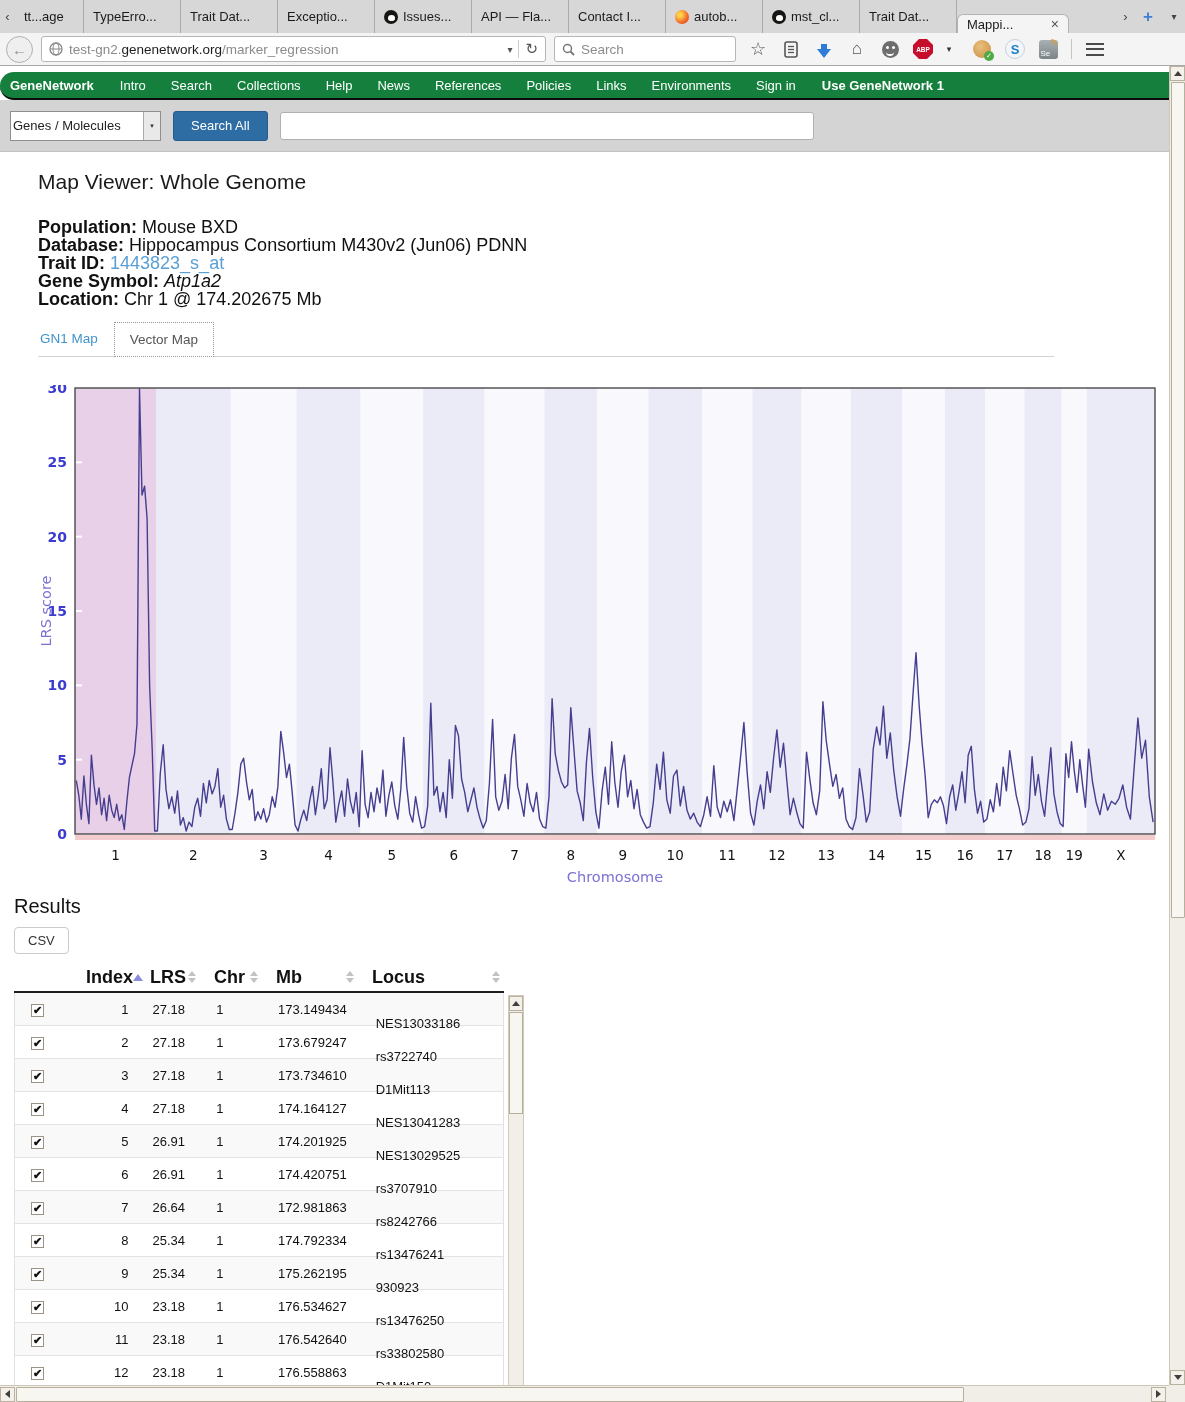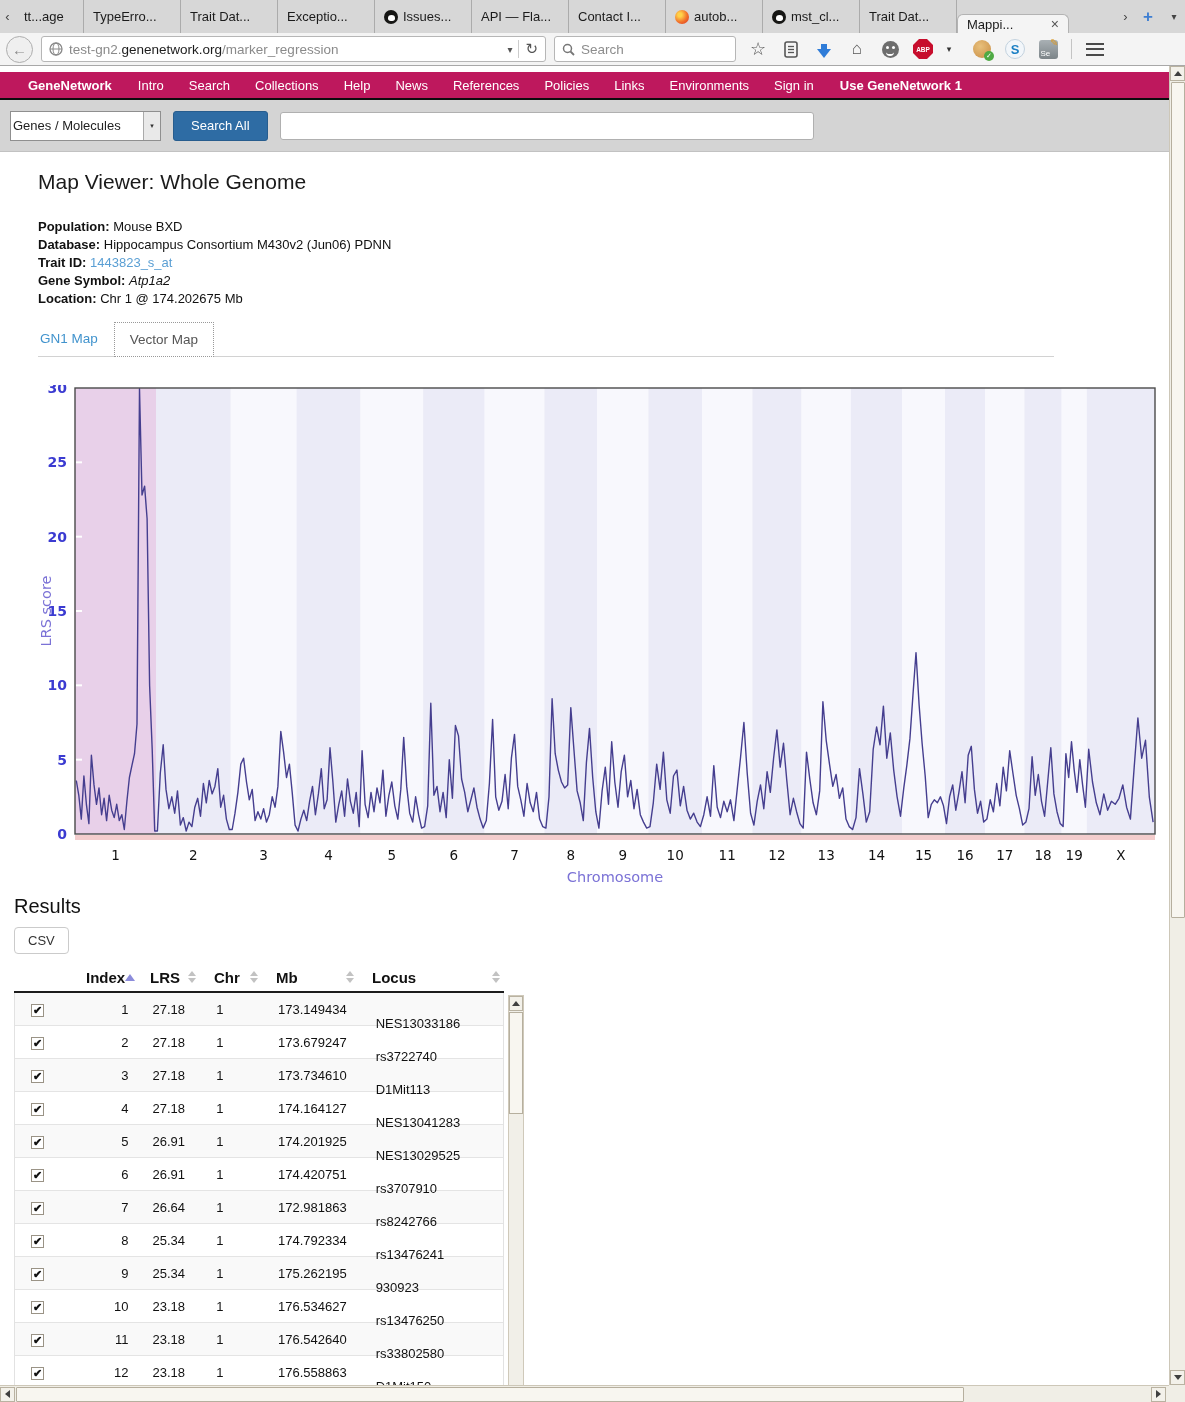--- a/index.html
+++ b/index.html
@@ -78,62 +78,62 @@
     color:#fff; font-size:8px; display:flex; align-items:flex-end; padding:1px 2px; position:relative; }
   .selenium::after { content:"✎"; position:absolute; right:-1px; top:-3px; color:#d99a2b; font-size:10px; }
   .toolbar-divider { width:1px; height:20px; background:#c4c4c4; }
   .hamburger { width:18px; height:13px; border-top:2.5px solid #4a4a4a;
     border-bottom:2.5px solid #4a4a4a; position:relative; }
   .hamburger::after { content:""; position:absolute; left:0; top:3px; width:18px; height:2.5px;
     background:#4a4a4a; }
 
   
   .page-gap { height:6px; background:#fff; }
-  .gn-navbar { height:28px; background:#be185d; border-bottom:2px solid #0c0c0c;
-    display:flex; align-items:center; padding:0 28px; color:#fff; font-size:13px; }
+  .gn-navbar { height:28px; background:#15803d; border-bottom:2px solid #0c0c0c;
+    display:flex; align-items:center; padding:0 10px; color:#fff; font-size:13px;border-radius:14px; }
   .gn-brand { font-weight:bold; margin-right:26px; }
   .gn-items { display:flex; gap:25px; }
   .nav-item { cursor:pointer; }
   .gn-right { font-weight:bold; margin-left:26px; }
 
   .gn-searchbar { height:52px; background:#d4d4d4; border-bottom:1px solid #c2c2c2;
     display:flex; align-items:center; padding:0 10px; gap:12px; }
   .combo { width:151px; height:30px; background:#fff; border:1px solid #8f8f8f;
     display:flex; align-items:center; font-size:13px; color:#222; padding-left:2px; }
   .combo-btn { margin-left:auto; width:17px; height:28px; background:#e9e9e9;
     border-left:1px solid #aaa; display:flex; align-items:center; justify-content:center;
     font-size:7px; color:#333; }
   .searchall-btn { height:30px; padding:0 17px; background:#2e6ca4; border:1px solid #275d8e;
     border-radius:3px; color:#fff; font-size:13px; display:flex; align-items:center; }
   .query-input { height:28px; width:534px; background:#fff; border:1px solid #b0b0b0;
     border-radius:3px; font-size:13px; padding:0 8px; outline:none;
     font-family:"Liberation Sans",sans-serif; }
 
   .content { padding-left:14px; }
   .page-title { font-size:21px; font-weight:400; color:#1a1a1a; margin:18px 0 0 24px; }
-  .trait-info { margin:24px 0 0 24px; font-size:13px; color:#111; }
+  .trait-info { margin:24px 0 0 24px; font-size:18px; color:#111; }
   .info-line { line-height:18px; }
   .info-line b { font-weight:bold; }
   .link-text { color:#5a9fd4; }
   .italic-text { font-style:italic; }
 
   .map-tabs { margin:14px 0 0 24px; width:1016px; border-bottom:1px solid #d2d2d2;
     display:flex; align-items:flex-end; }
   .gn1-tab { color:#4193cd; font-size:13.5px; padding:9px 16px 10px 2px; }
   .vector-tab { border:1px dotted #999; background:#fff; color:#555; font-size:13.5px;
     padding:9px 15px; margin-bottom:-1px; }
 
   .chart-wrap { margin-top:28px; }
 
   .results-title { font-size:20px; font-weight:400; color:#111; margin:6px 0 0 0; }
   .csv-btn { display:inline-block; margin-top:9px; padding:5px 13px; border:1px solid #cbcbcb;
     border-radius:4px; background:#fff; font-size:13px; color:#333; }
 
   .results-table { margin-top:9px; width:512px; position:relative; }
-  .thead { display:flex; height:30px; align-items:center; font-size:15px; font-weight:bold;
+  .thead { display:flex; height:30px; align-items:center; font-size:18px; font-weight:bold;
     color:#111; border-bottom:2px solid #1d1d1d; width:490px; }
   .hcell { display:flex; align-items:center; padding-left:14px; }
   .hc0 { width:58px; padding-left:0; }
   .hc1 { width:64px; } .hc2 { width:64px; } .hc3 { width:62px; } .hc4 { width:96px; }
   .hc5 { width:146px; }
   .sorticon { margin-left:auto; margin-right:4px; display:flex; flex-direction:column; gap:2px; }
   .tri-up-active { width:0; height:0; border-left:5px solid transparent;
     border-right:5px solid transparent; border-bottom:7px solid #8c8cdb; }
   .tri-up { width:0; height:0; border-left:4px solid transparent;
     border-right:4px solid transparent; border-bottom:5px solid #c2c2c2; }

